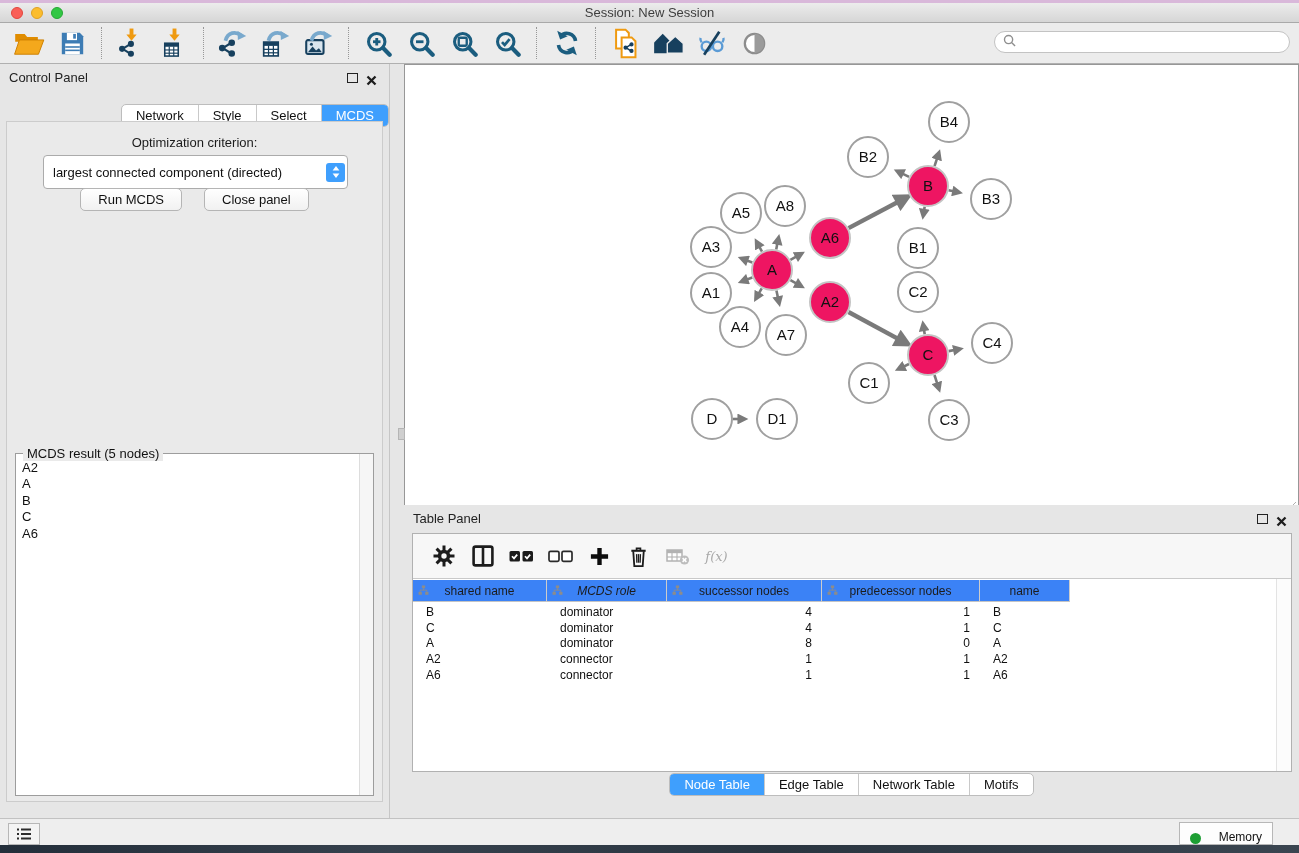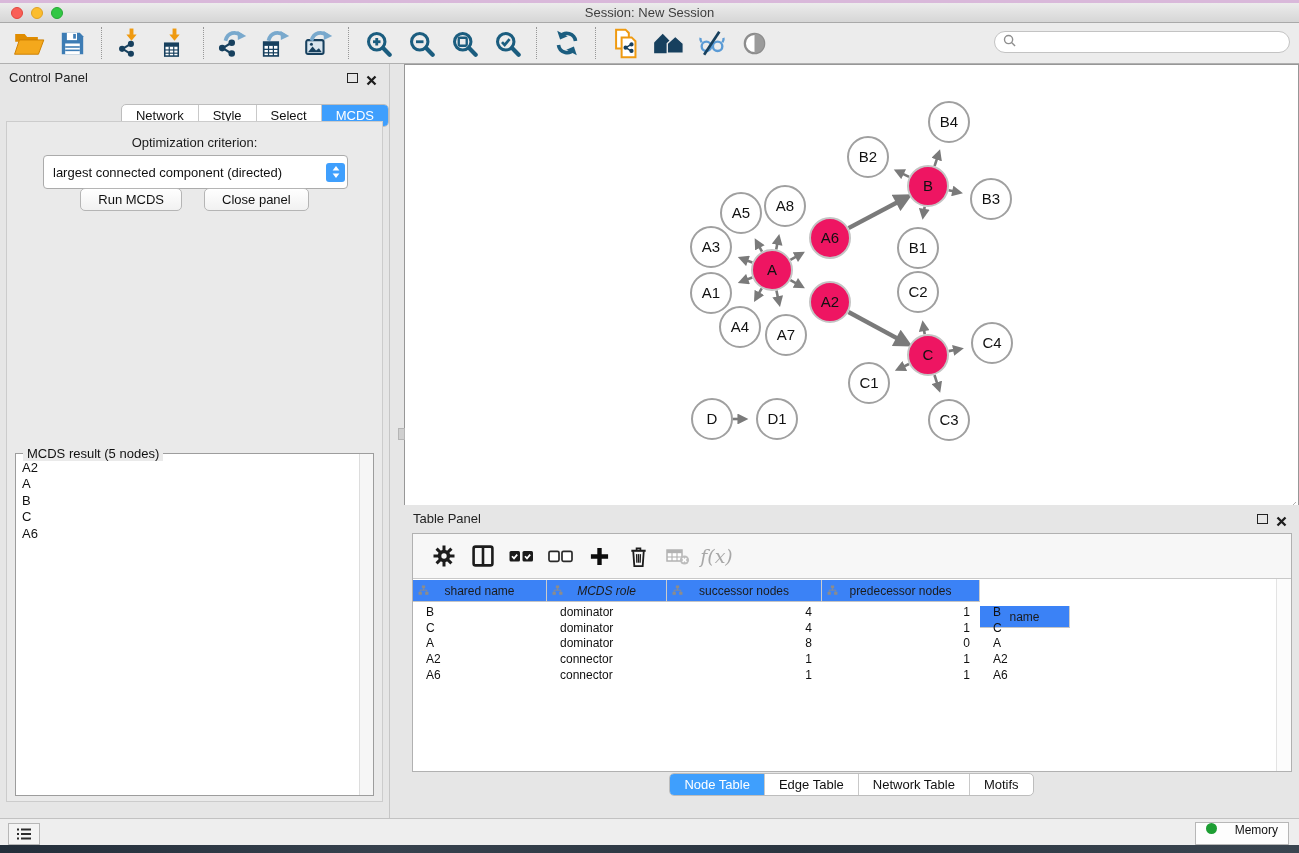--- a/index.html
+++ b/index.html
@@ -66,39 +66,39 @@
   #nw-canvas{position:absolute;left:0;top:23px;width:893px;height:424px;background:#fff;overflow:hidden}
   #resize-grip{position:absolute;right:1px;bottom:1px;width:13px;height:13px}
   .divider-handle{background:#cfcfcf;border:1px solid #b5b5b5;box-sizing:border-box}
 
   
   #table-panel{left:404px;top:505px;width:895px;height:297px;background:#e6e6e6}
   #tp-box{position:absolute;left:8px;top:28px;width:880px;height:239px;background:#fff;border:1px solid #b1b1b1;box-sizing:border-box}
   #tp-toolbar{position:absolute;left:0;top:0;width:100%;height:45px;background:#f7f7f7;border-bottom:1px solid #c9c9c9;
               display:flex;align-items:center;padding-left:13px;box-sizing:border-box;gap:4px}
   .tpt-btn{width:35px;height:34px;display:flex;align-items:center;justify-content:center}
-  .fx{font-family:"DejaVu Serif",serif;font-style:italic;font-size:19px;color:#a8a8a8}
+  .fx{font-family:"DejaVu Serif",serif;font-style:italic;font-size:13px;color:#a8a8a8}
   #tbl-header{position:absolute;left:0;top:46px;height:23px;display:flex}
   .th{position:relative;height:22px;background:#3b82f6;border-right:1px solid #cccccc;border-bottom:1px solid #c4c4c4;
       display:flex;align-items:center;justify-content:center;font-size:12px;color:#1c1c1c;box-sizing:border-box}
   .th .sorticon{position:absolute;left:5px;top:5px}
   #tbl-rows{position:absolute;left:0;top:70px;right:15px}
   .tr{display:flex;height:15.7px;align-items:center}
   .td{font-size:12px;color:#101010;box-sizing:border-box;white-space:nowrap;overflow:hidden}
   .td.left{padding-left:13px;text-align:left}
   .td.right{padding-right:10px;text-align:right}
   #tbl-scroll{position:absolute;right:0;top:45px;bottom:0;width:14px;background:#fcfcfc;border-left:1px solid #e3e3e3}
   #tp-tabs{position:absolute;left:0;top:268px;width:100%;text-align:center}
 
   
   #status-bar{left:0;top:818px;width:1299px;height:27px;background:#eeeeee;border-top:1px solid #c2c2c2;box-sizing:border-box}
   #list-btn{position:absolute;left:8px;top:4px;width:30px;height:20px;background:#f4f4f4;border:1px solid #b7b7b7;
             display:flex;align-items:center;justify-content:center}
-  #memory-btn{position:absolute;right:10px;top:3px;height:21px;background:#fdfdfd;border:1px solid #b7b7b7;
-              display:flex;align-items:flex-start;padding:0 10px;font-size:12px;color:#111;gap:18px}
+  #memory-btn{position:absolute;right:26px;top:3px;height:21px;background:#fdfdfd;border:1px solid #b7b7b7;
+              display:flex;align-items:flex-end;padding:0 10px;font-size:12px;color:#111;gap:18px}
   #memory-btn .dot{width:11px;height:11px;border-radius:50%;background:#1d9e33}
   #wallpaper{left:0;top:845px;width:1299px;height:8px;background:linear-gradient(90deg,#232e3a,#36414d 30%,#2a3540 60%,#3a4550)}
 </style>
 </head>
 <body>
 
 <div id="top-strip" class="abs"></div>
 <div id="titlebar" class="abs">
   <div class="lights">
     <span class="light l-red"></span>
@@ -558,21 +558,21 @@
           <span class="sorticon"><svg width="11" height="11" viewBox="0 0 12 12">
               <g fill="#8c8c8c">
                 <rect x="4.2" y="0.5" width="3.6" height="3"></rect>
                 <rect x="0.6" y="7.5" width="3.6" height="3.2"></rect>
                 <rect x="7.8" y="7.5" width="3.6" height="3.2"></rect>
               </g>
               <path d="M6 3.5 V5.6 M2.4 7.5 V5.6 H9.6 V7.5" stroke="#8c8c8c" fill="none" stroke-width="1"></path>
             </svg></span>
           <span>predecessor nodes</span>
         </div>
-        <div class="th" style="width: 90px; margin-top: 26px;">
+        <div class="th" style="width: 90px;">
           <span>name</span>
         </div>
       </div>
     <div id="tbl-rows">
         <div class="tr">
           <div class="td left" style="width: 134px;">B</div>
           <div class="td left" style="width: 120px;">dominator</div>
           <div class="td right" style="width: 155px;">4</div>
           <div class="td right" style="width: 158px;">1</div>
           <div class="td left" style="width: 90px;">B</div>

